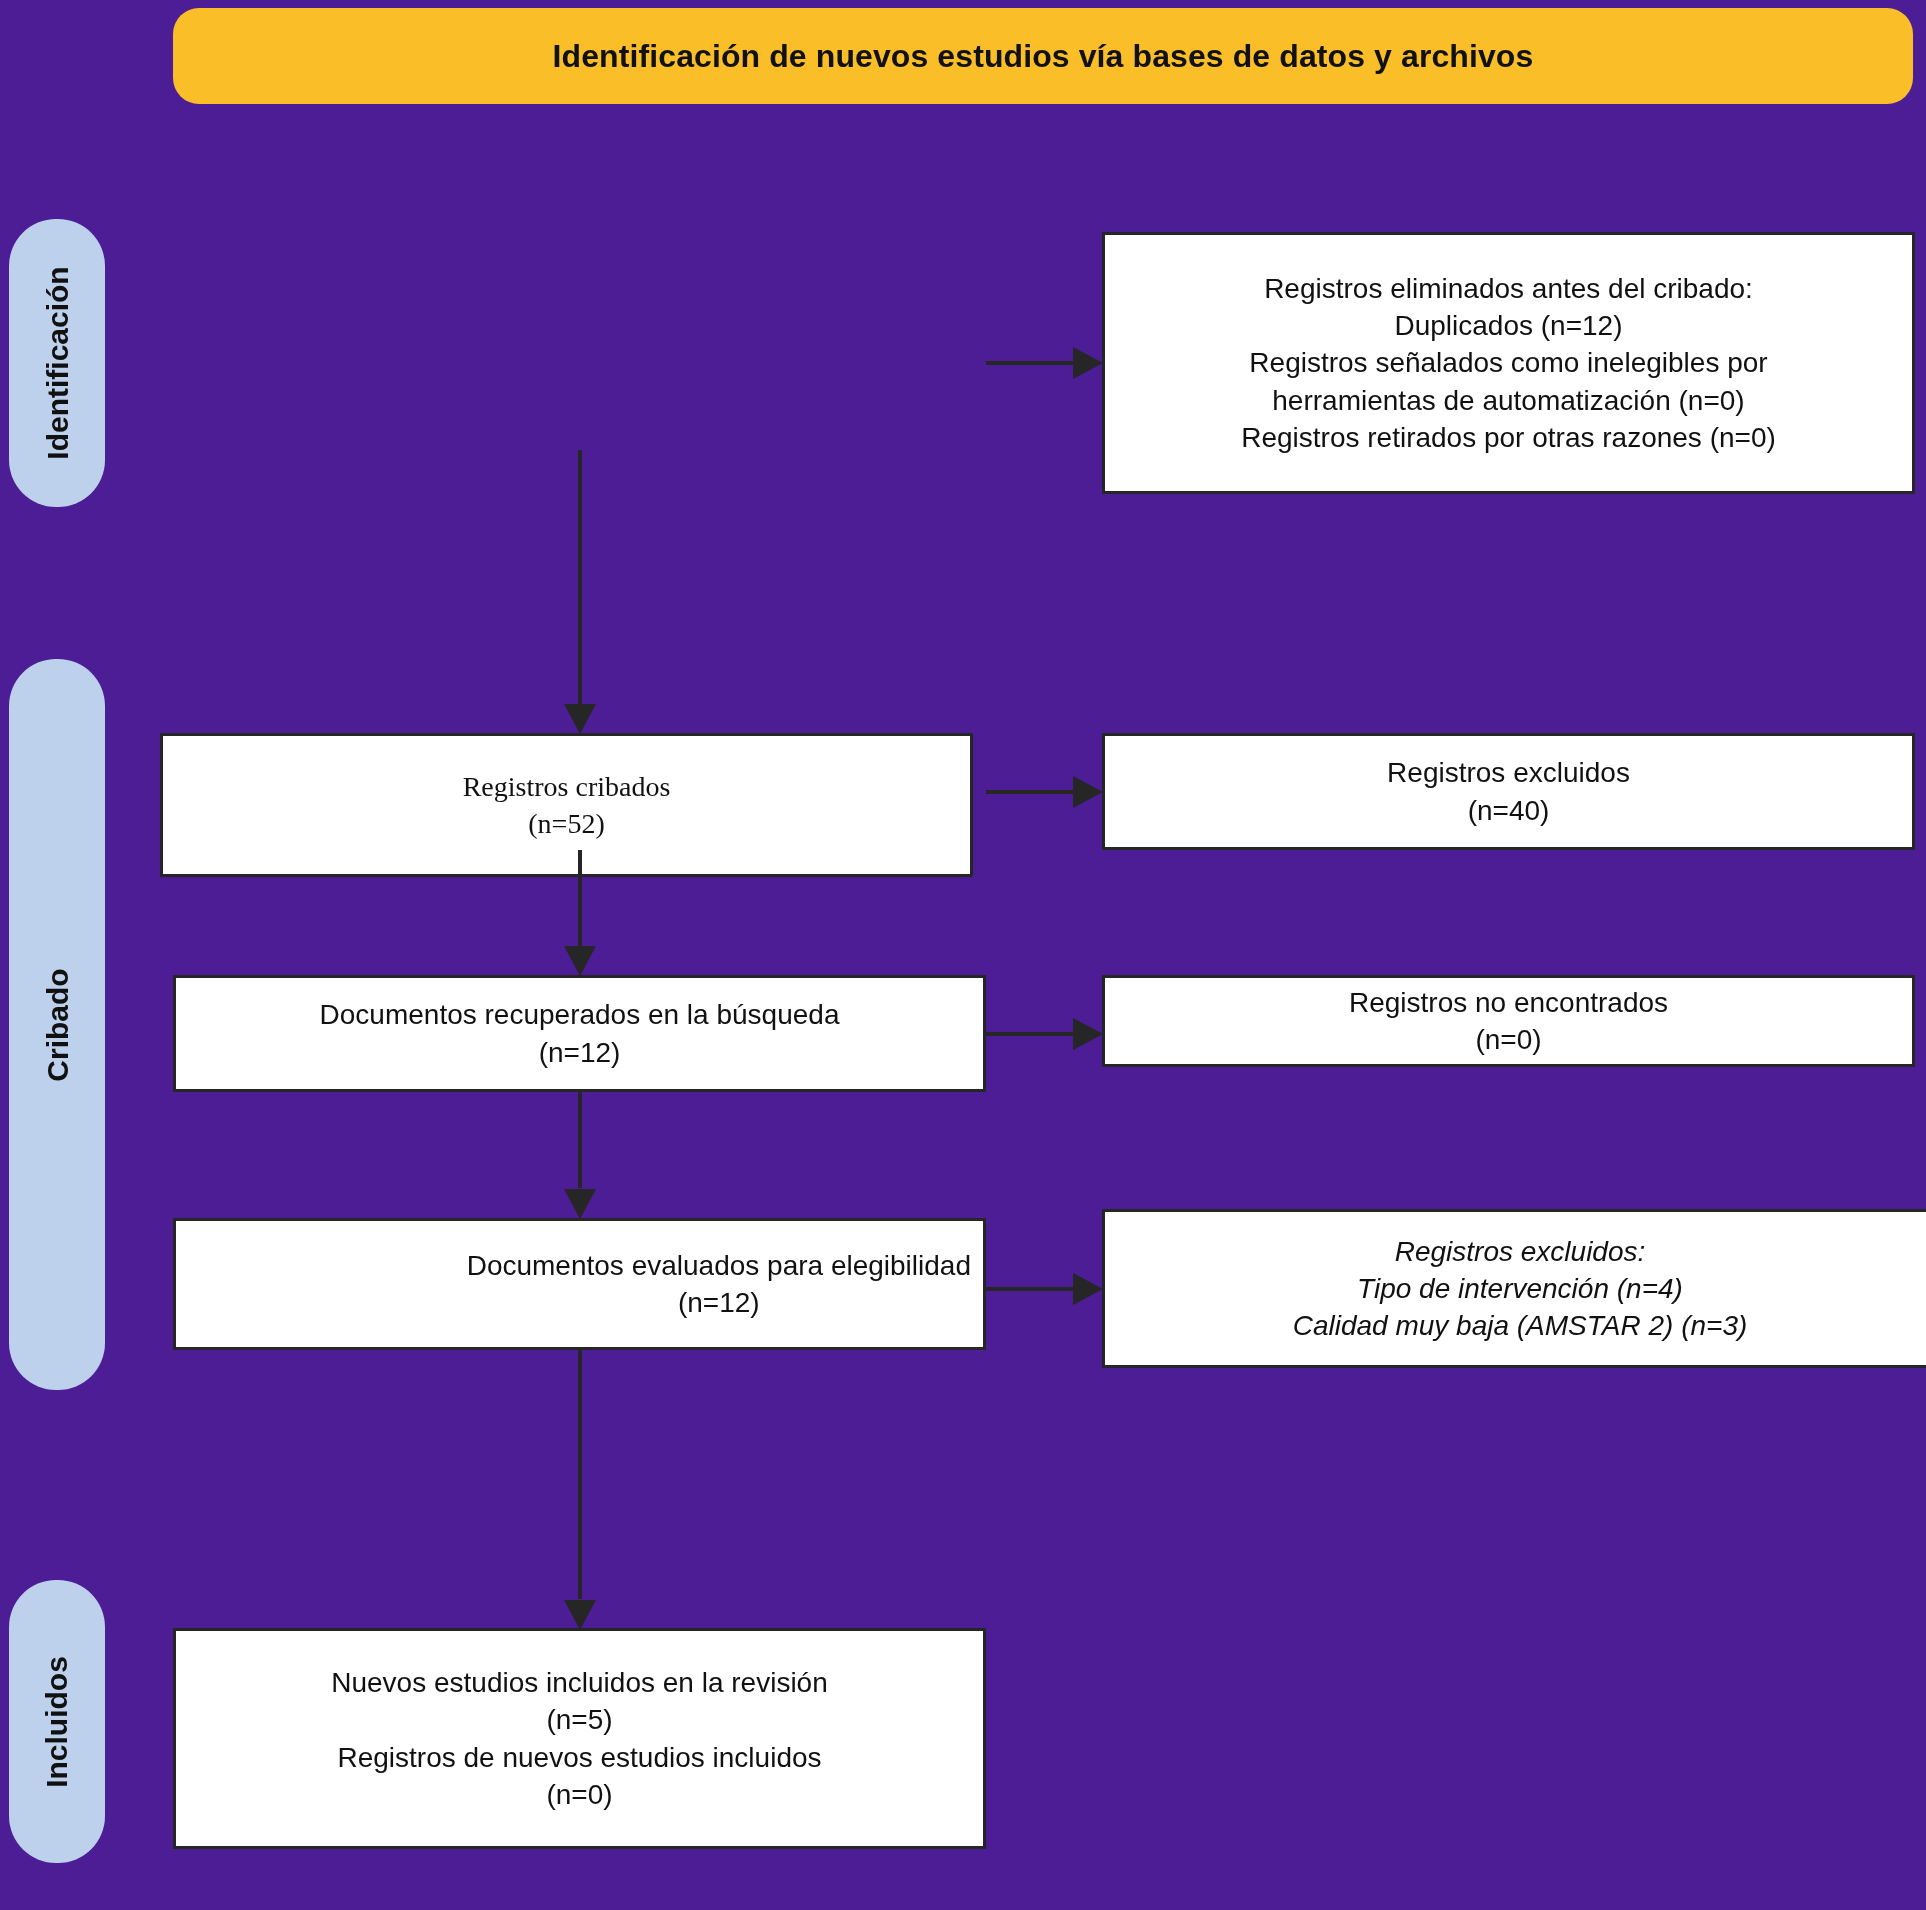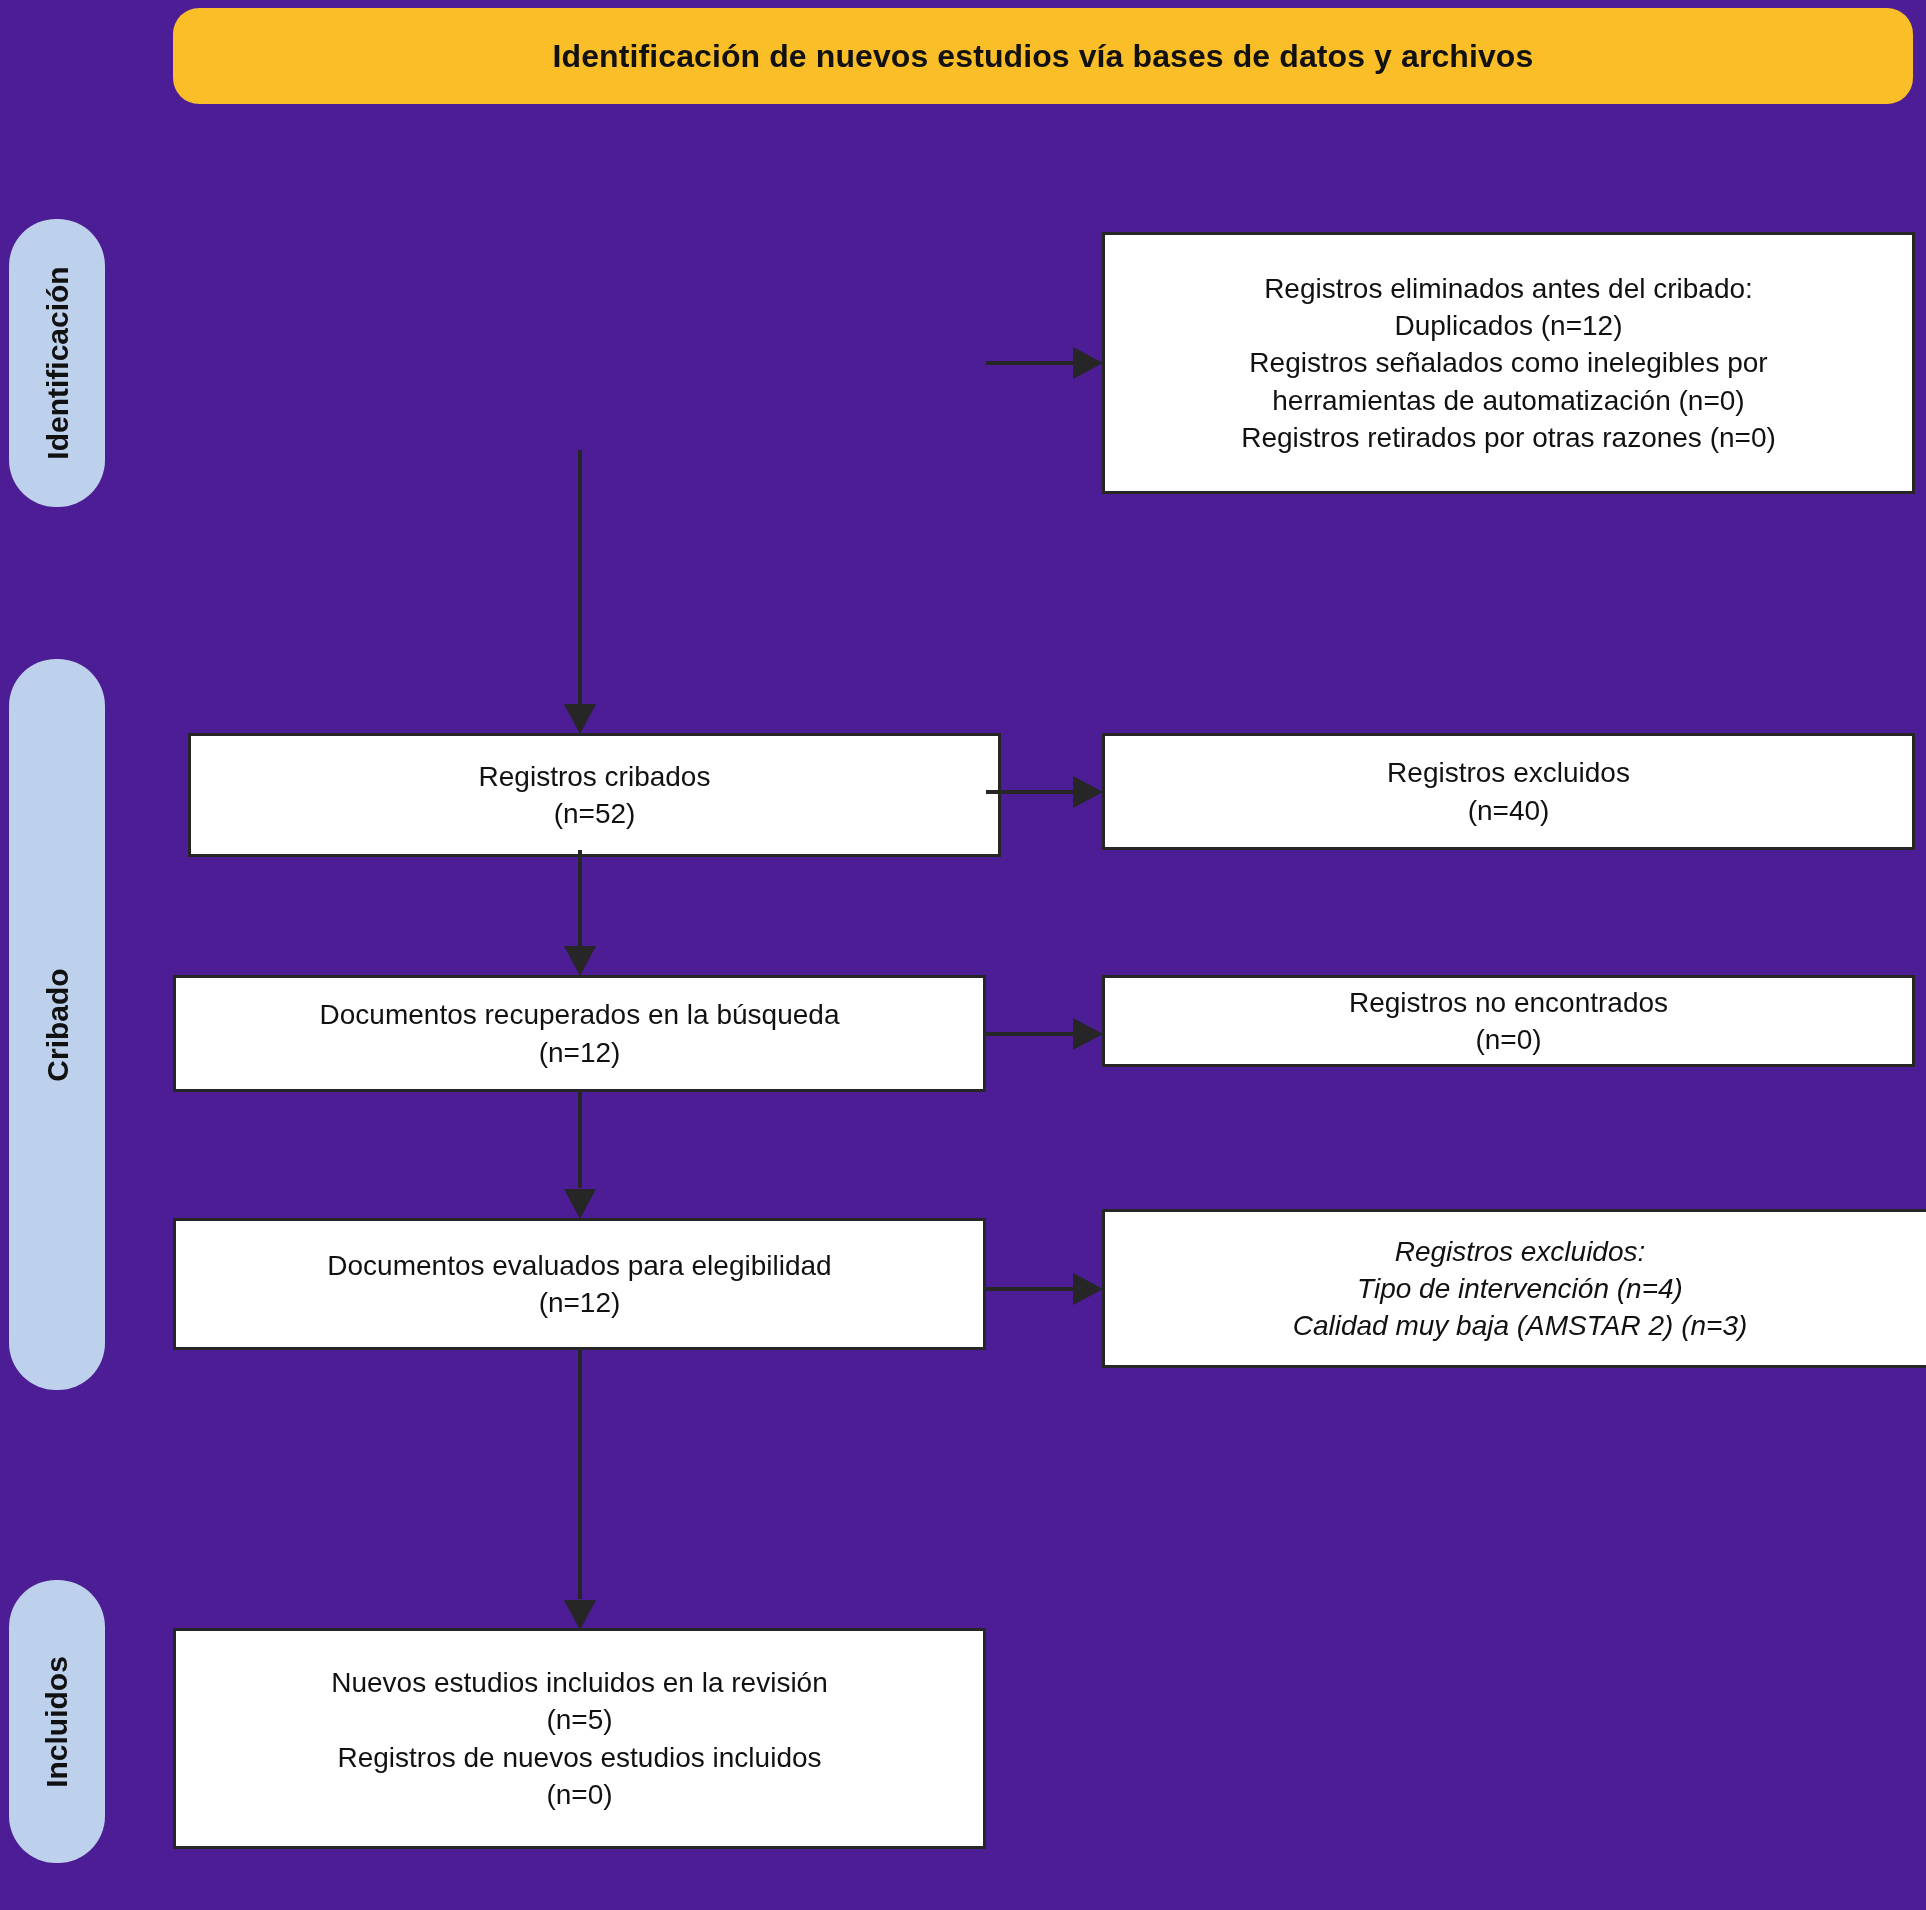--- a/index.html
+++ b/index.html
@@ -78,23 +78,23 @@
   .fbox-text {
     font-size: 28px;
     line-height: 1.33;
     color: #111111;
     text-align: center;
     white-space: pre-line;
   }
 
   
   #box-identified  { left: 173px; top: 276px;  width: 813px; height: 174px; }
-  #box-screened    { left: 188px; top: 733px; width: 813px; height: 124px; }
+  #box-screened    { left: 160px; top: 733px; width: 813px; height: 144px; font-family: Liberation Serif, serif; }
   #box-retrieved   { left: 173px; top: 975px; width: 813px; height: 117px; }
-  #box-assessed    { left: 173px; top: 1218px; width: 813px; height: 132px; }
+  #box-assessed    { left: 173px; top: 1218px; width: 813px; height: 132px; justify-content: flex-end; }
   #box-included    { left: 173px; top: 1628px; width: 813px; height: 221px; }
 
   
   #box-removed     { left: 1102px; top: 232px;  width: 813px; height: 262px; }
   #box-excluded1   { left: 1102px; top: 733px; width: 813px; height: 117px; }
   #box-notfound    { left: 1102px; top: 975px; width: 813px; height: 92px; }
   #box-excluded2   { left: 1102px; top: 1209px; width: 836px; height: 159px; font-style: italic; }
 
   
   .vline {

